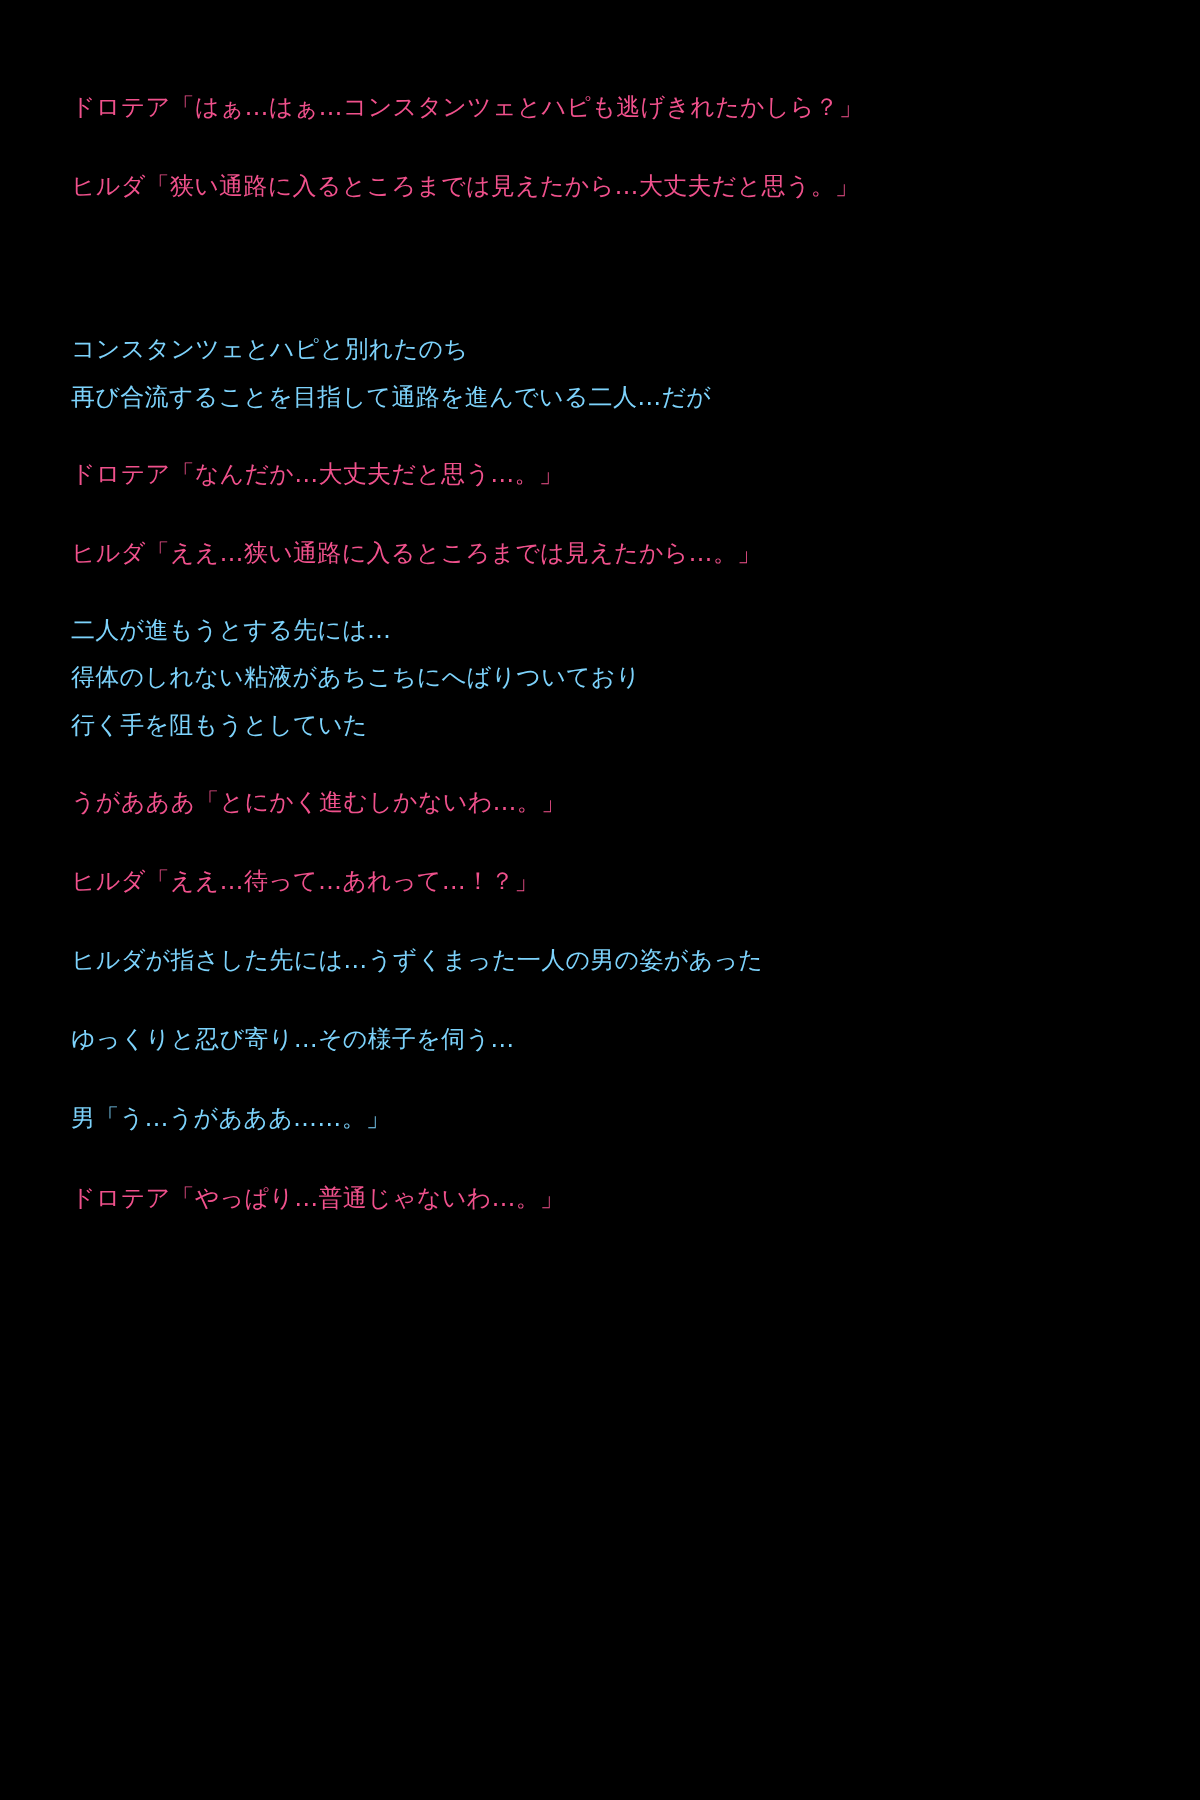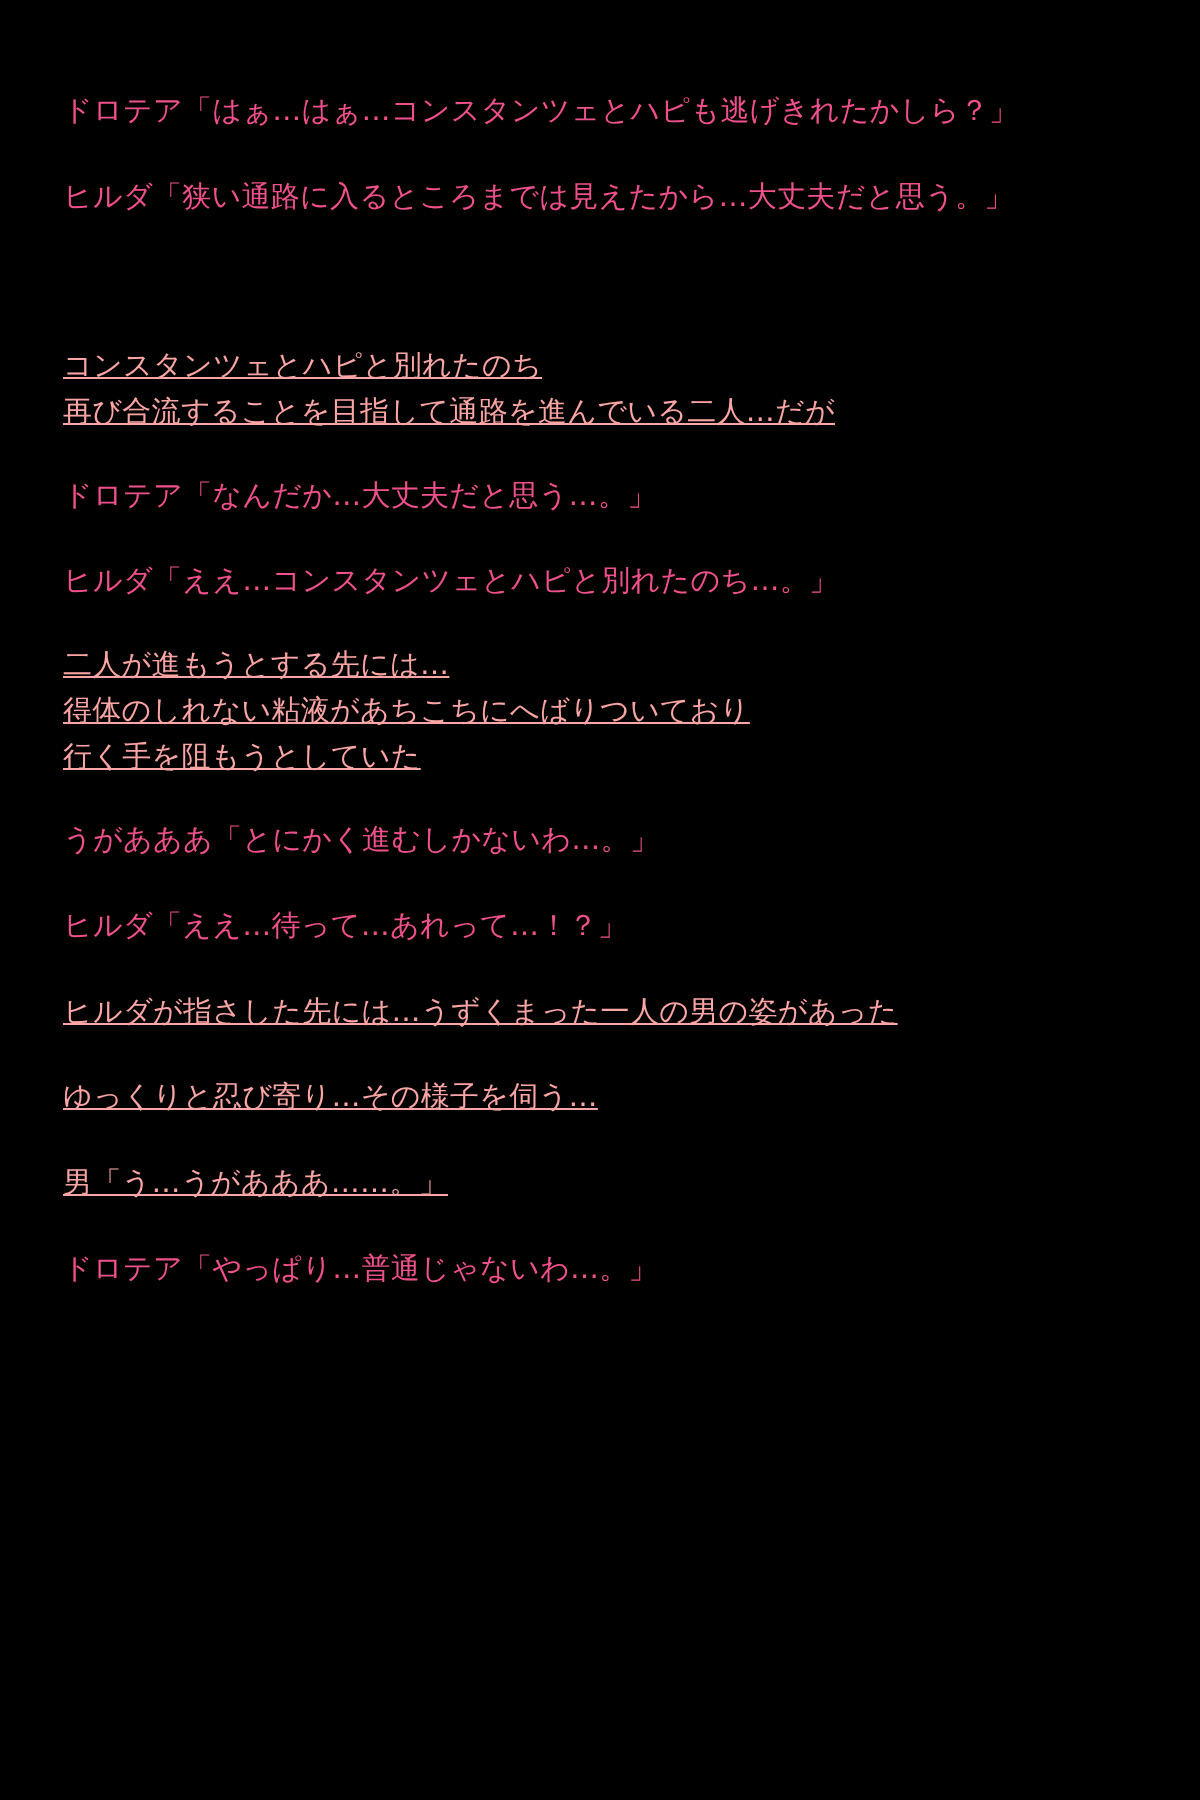--- a/index.html
+++ b/index.html
@@ -19,32 +19,31 @@
     height: 1800px;
     box-sizing: border-box;
   }
   .script-body {
     position: absolute;
     left: 55px;
     top: 92px;
     width: 1110px;
   }
   .line {
-    font-size: 29px;
+    font-size: 24px;
     line-height: 1.30;
     letter-spacing: 0.3px;
     white-space: pre-wrap;
-    margin: 8px;
+    margin: 16px;
   }
   .dialogue {
     color: #f0518c;
   }
   .narration {
-    color: #fca5a5;
-    text-decoration: underline;
+    color: #7dd3fc;
   }
   
   .gap-dialogue { margin-top: 48px; }
   .gap-block    { margin-top: 46px; }
   .gap-section  { margin-top: 132px; }
   .gap-tight    { margin-top: 0px; }
 </style>
 </head>
 <body>
 
@@ -54,21 +53,21 @@
     <p class="line dialogue gap-tight">ドロテア「はぁ…はぁ…コンスタンツェとハピも逃げきれたかしら？」</p>
 
     <p class="line dialogue gap-dialogue">ヒルダ「狭い通路に入るところまでは見えたから…大丈夫だと思う。」</p>
 
     <p class="line narration gap-section">コンスタンツェとハピと別れたのち</p>
 
     <p class="line narration gap-tight">再び合流することを目指して通路を進んでいる二人…だが</p>
 
     <p class="line dialogue gap-block">ドロテア「なんだか…大丈夫だと思う…。」</p>
 
-    <p class="line dialogue gap-dialogue">ヒルダ「ええ…コンスタンツェとハピと別れたのち…。」</p>
+    <p class="line dialogue gap-dialogue">ヒルダ「ええ…狭い通路に入るところまでは見えたから…。」</p>
 
     <p class="line narration gap-block">二人が進もうとする先には…</p>
 
     <p class="line narration gap-tight">得体のしれない粘液があちこちにへばりついており</p>
 
     <p class="line narration gap-tight">行く手を阻もうとしていた</p>
 
     <p class="line dialogue gap-block">うがあああ「とにかく進むしかないわ…。」</p>
 
     <p class="line dialogue gap-dialogue">ヒルダ「ええ…待って…あれって…！？」</p>

